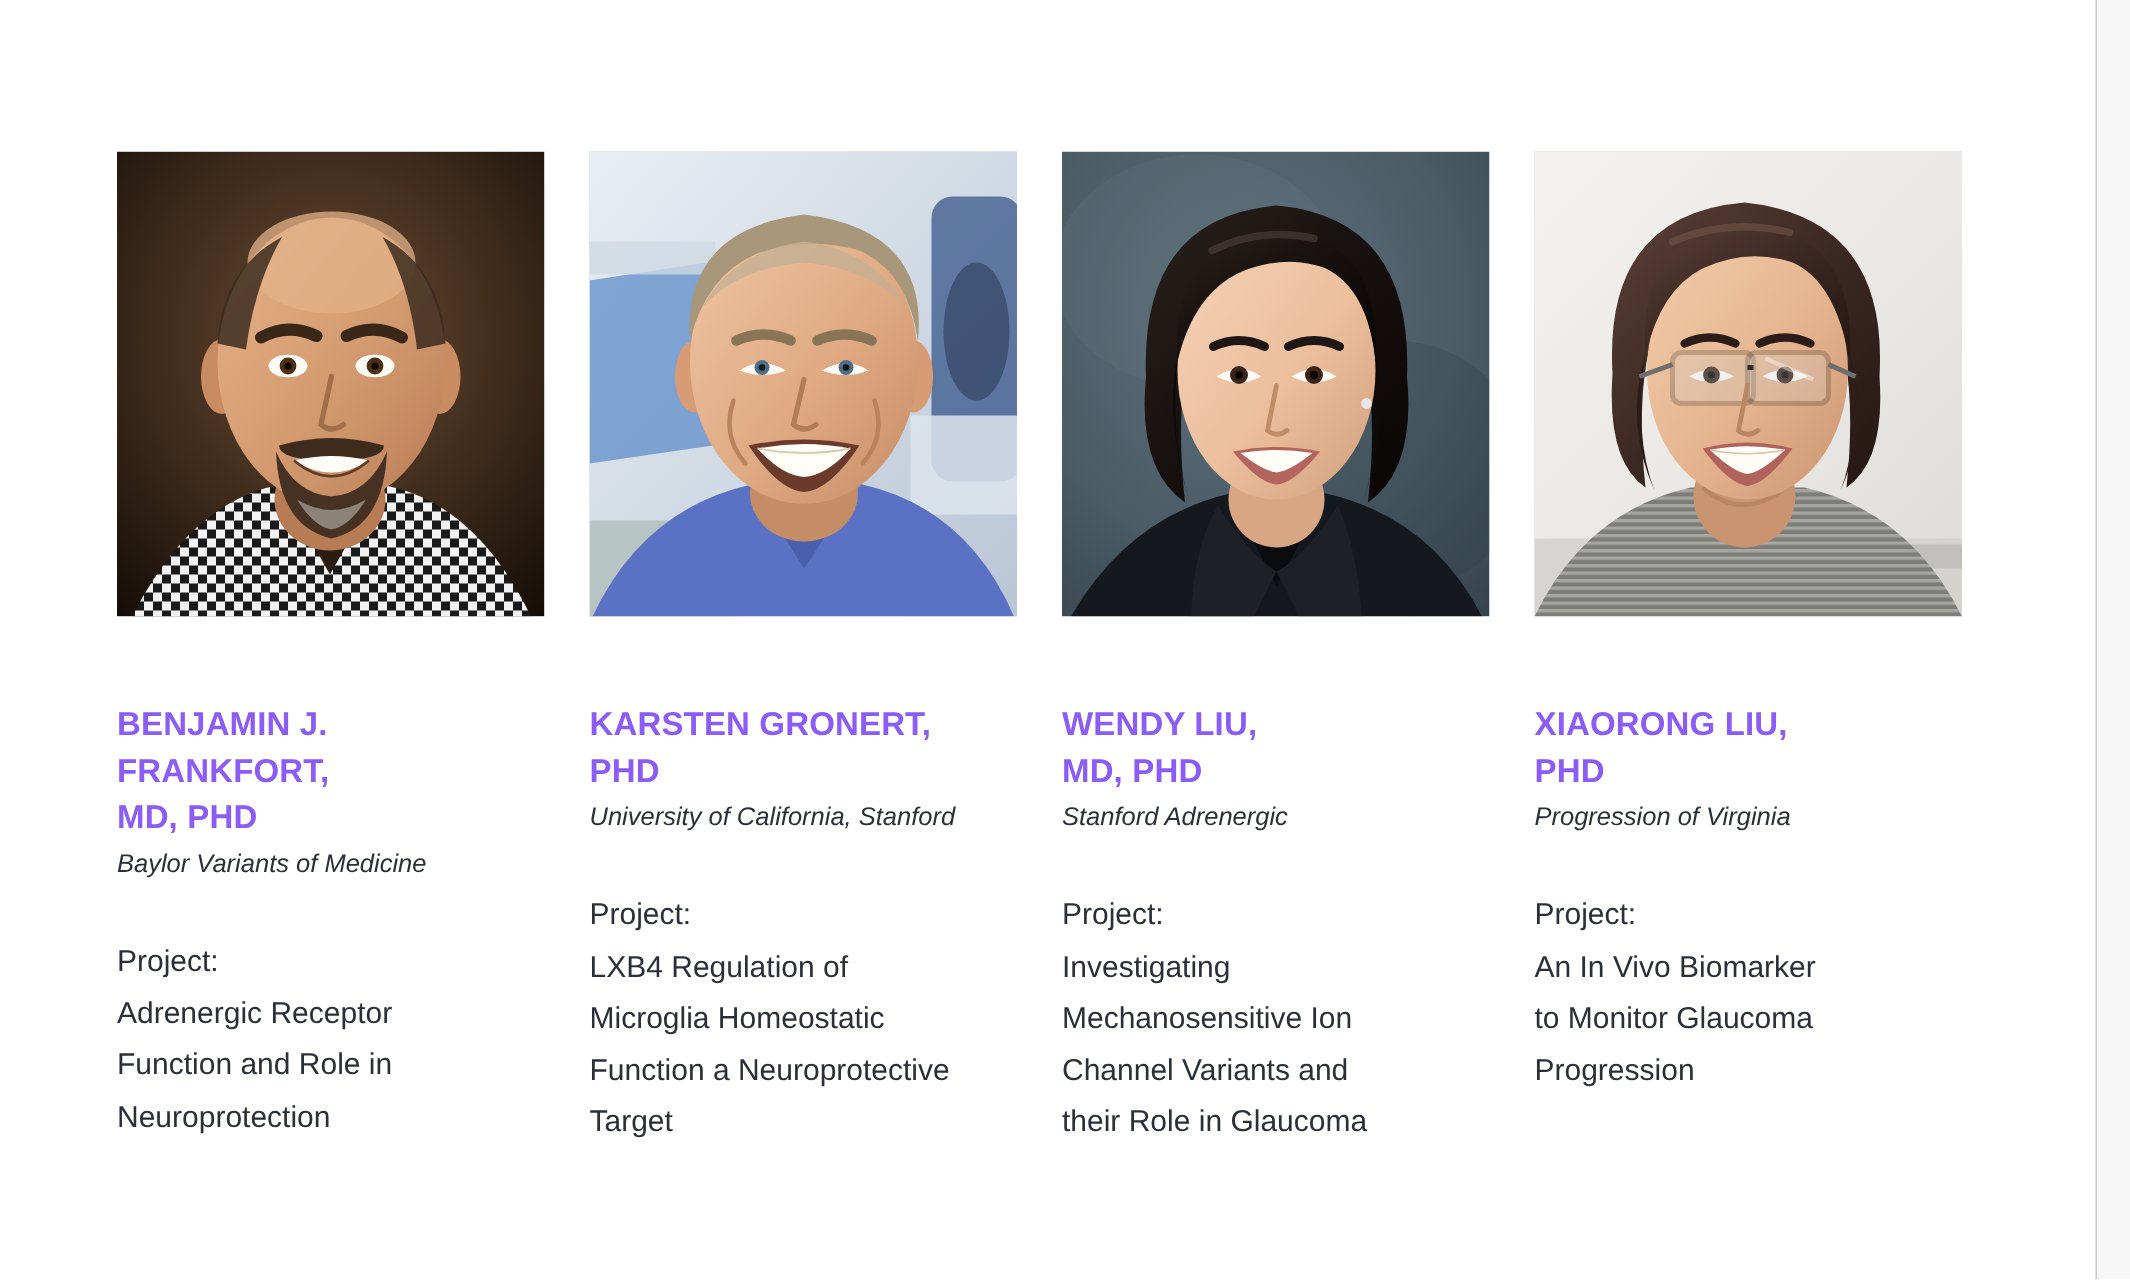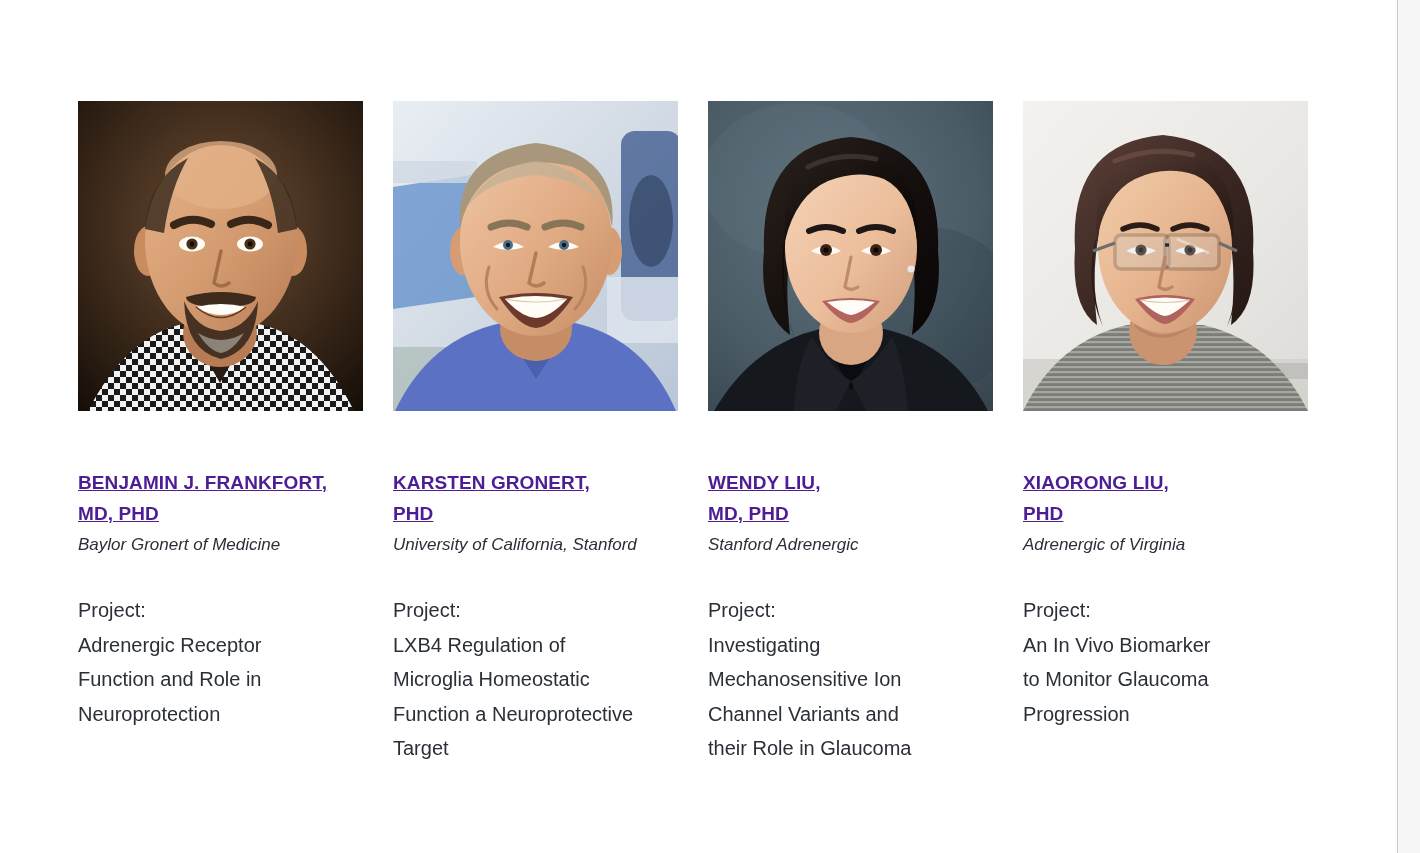--- a/index.html
+++ b/index.html
@@ -50,28 +50,27 @@
     background: #cfcfcf;
   }
   .photo svg { display: block; width: 285px; height: 310px; }
 
   
   .textblock {
     padding-top: 56px;
   }
 
   .name {
-    color: #4c1d95;
+    color: #8b5cf6;
     font-weight: bold;
-    font-size: 19px;
+    font-size: 22px;
     line-height: 31px;
     letter-spacing: 0.1px;
     text-transform: uppercase;
     white-space: pre-line;
-    text-decoration: underline;
   }
 
   .institution {
     font-style: italic;
     font-size: 17px;
     line-height: 27px;
     color: #2b2f38;
     margin-top: 2px;
   }
 
@@ -163,21 +162,21 @@
           <path d="M106 200 Q108 250 143 258 Q178 250 180 200 Q168 228 143 230 Q118 228 106 200 Z" fill="#463122"></path>
           <path d="M120 232 Q143 246 166 232 Q155 250 143 252 Q131 250 120 232 Z" fill="#8b8378"></path>
 
           <path d="M118 206 Q143 200 168 206 Q143 222 118 206 Z" fill="#fffdf7"></path>
           <path d="M118 206 Q143 227 168 206" stroke="#5c3d25" stroke-width="1.6" fill="none"></path>
         </svg>
       </div>
       <div class="textblock">
         <div class="name">Benjamin J. Frankfort,
 MD, PhD</div>
-        <div class="institution">Baylor Gronert of Medicine</div>
+        <div class="institution">Baylor Variants of Medicine</div>
         <div class="project">Project:
 Adrenergic Receptor
 Function and Role in
 Neuroprotection</div>
       </div>
     </div>
 
     <div class="card">
       <div class="photo">
         <svg viewBox="0 0 285 310" preserveAspectRatio="xMidYMid slice">
@@ -390,21 +389,21 @@
           <path d="M142 156 L136 186 Q142 191 149 186" stroke="#bb8763" stroke-width="3.2" fill="none" stroke-linecap="round"></path>
 
           <path d="M112 198 Q142 190 172 198 Q154 222 142 223 Q130 222 112 198 Z" fill="#b0625c"></path>
           <path d="M117 199 Q142 194 167 199 Q151 214 142 215 Q133 214 117 199 Z" fill="#fffcf5"></path>
           <path d="M117 199 Q142 204 167 199" stroke="#d9c6b2" stroke-width="1.1" fill="none"></path>
         </svg>
       </div>
       <div class="textblock">
         <div class="name">Xiaorong Liu,
 PhD</div>
-        <div class="institution">Adrenergic of Virginia</div>
+        <div class="institution">Progression of Virginia</div>
         <div class="project">Project:
 An In Vivo Biomarker
 to Monitor Glaucoma
 Progression</div>
       </div>
     </div>
 
   </div>
 </div>
 

